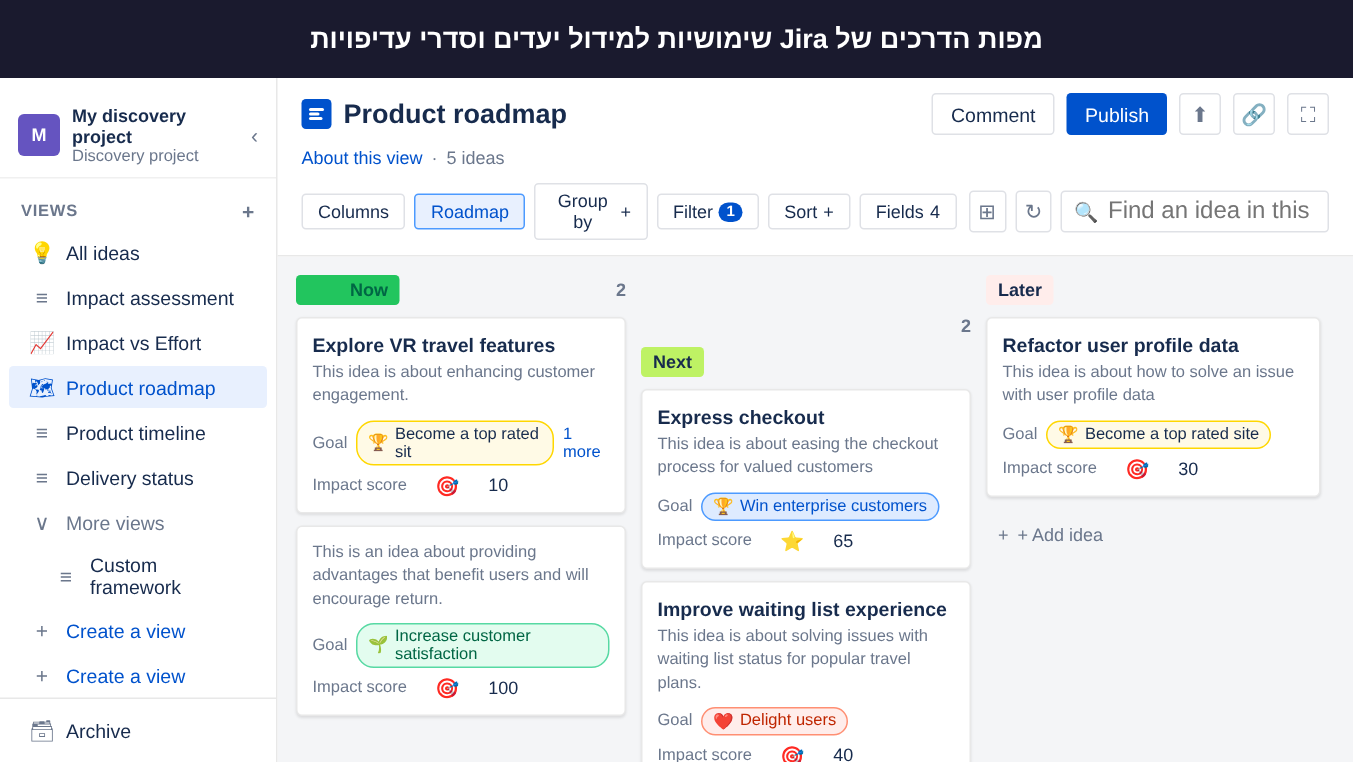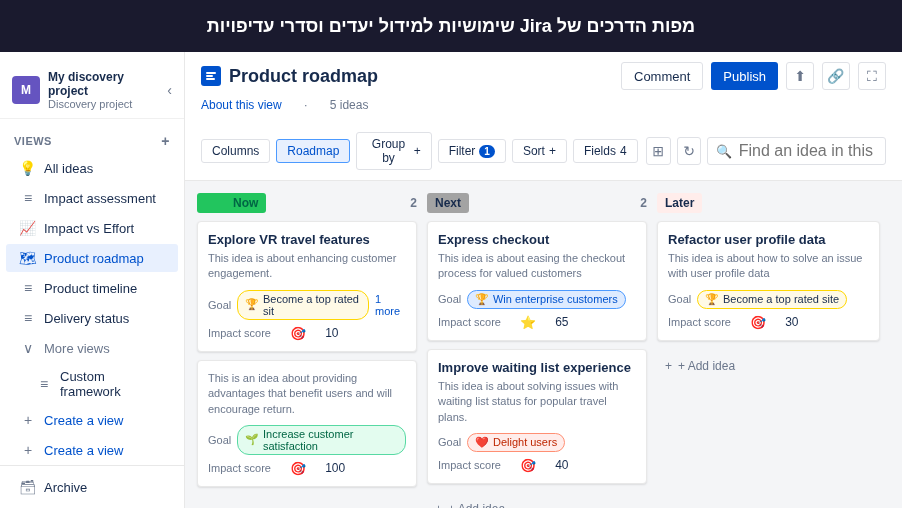--- a/index.html
+++ b/index.html
@@ -195,22 +195,22 @@
       align-items: center;
       justify-content: center;
       cursor: pointer;
       color: #6b778c;
       font-size: 14px;
     }
 
     .subtitle-row {
       display: flex;
       align-items: center;
-      gap: 22px;
-      margin-bottom: 20px;
+      gap: 6px;
+      margin-bottom: 10px;
       font-size: 12px;
       color: #6b778c;
     }
 
     .toolbar-row {
       display: flex;
       align-items: center;
       gap: 6px;
       padding-bottom: 10px;
     }
@@ -291,21 +291,21 @@
     }
 
     .column-title {
       font-size: 12px;
       font-weight: 600;
       padding: 3px 8px;
       border-radius: 3px;
     }
 
     .column-title.now { background: #22c55e; color: #006644; padding-left: 36px; }
-    .column-title.next { background: #a3a3a3; color: #172b4d; }
+    .column-title.next { background: #bef264; color: #172b4d; margin-top: 48px; }
     .column-title.later { background: #ffedeb; color: #172b4d; }
 
     .column-count {
       font-size: 12px;
       color: #6b778c;
       font-weight: 600;
     }
 
     .card {
       background: #fff;

